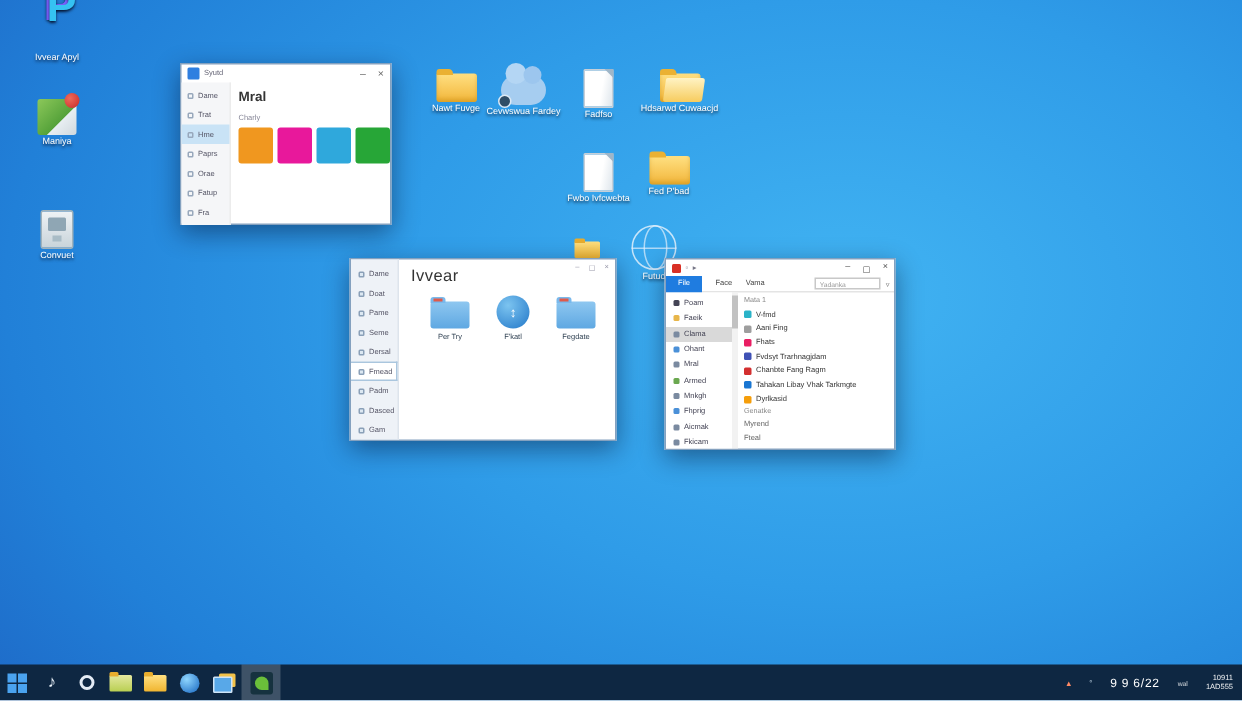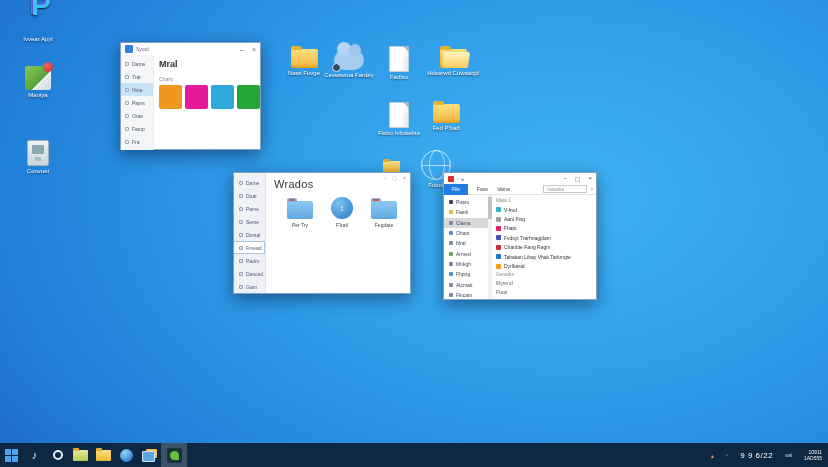--- a/index.html
+++ b/index.html
@@ -279,21 +279,21 @@
           <span class="mini"></span>
           <span>Gam</span>
         </div>
     </div>
     <div class="content">
       <span class="ctrls">
         <span>–</span>
         <span>▢</span>
         <span>×</span>
       </span>
-      <h1>Wrados</h1>
+      <h1>Ivvear</h1>
       <div class="items">
         <div class="w2-tile">
           <span class="folder-b"></span>
           <span class="lab">Per Try</span>
         </div>
         <div class="w2-tile">
           <span class="sphere-b">
               <span>↕</span>
             </span>
           <span class="lab">F'katl</span>

